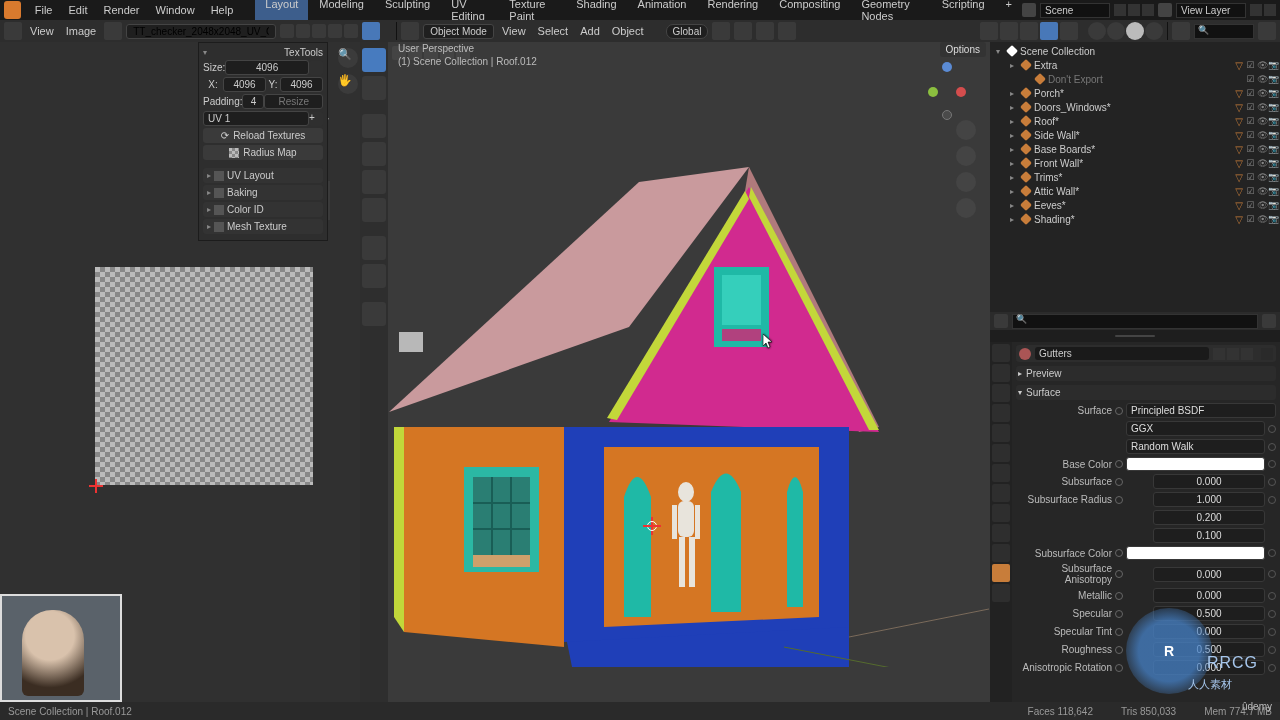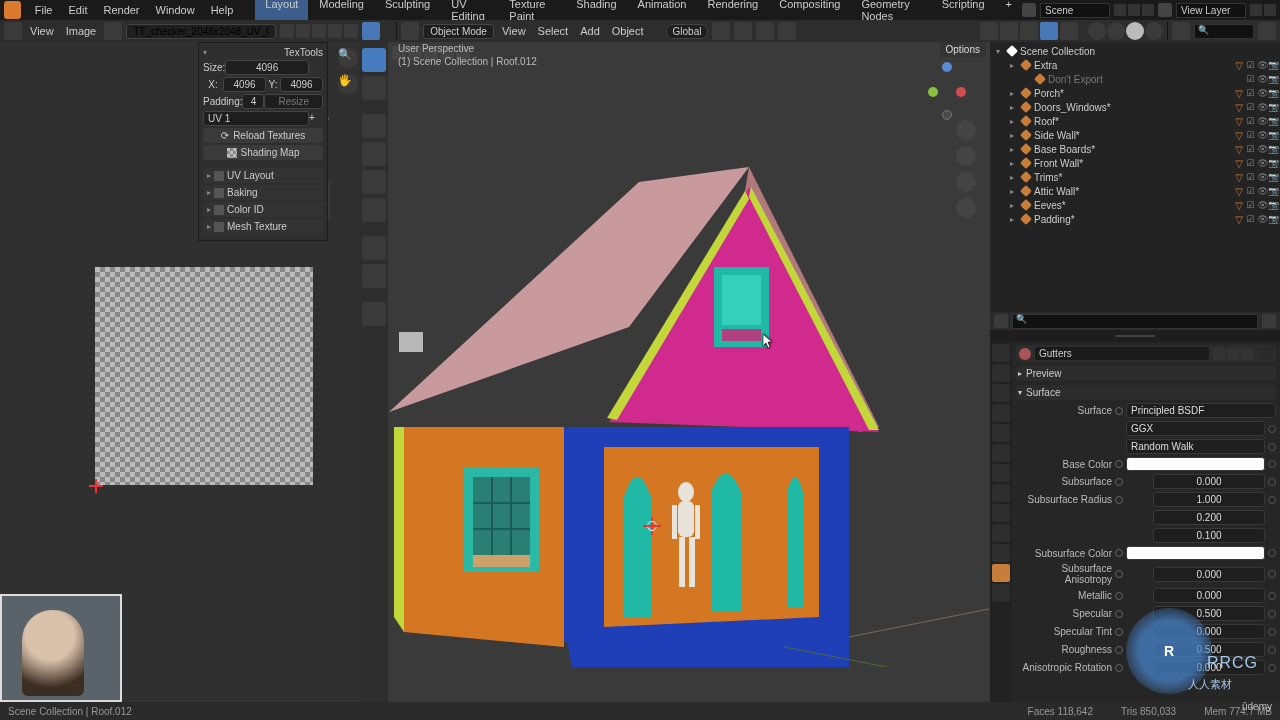--- a/index.html
+++ b/index.html
@@ -246,21 +246,21 @@
         <div class="row">
           <span class="fld" style="text-align:left;">UV 1</span>
           <span style="width:14px;height:14px;background:#2f2f2f;border-radius:2px;">+</span>
         </div>
         <div class="btn">
             <span style="font-size:10px;">⟳</span>
             <span>Reload Textures</span>
           </div>
         <div class="btn">
             <span style="width:10px;height:10px;background:repeating-conic-gradient(#888 0 25%,#bbb 0 50%) 0 0/6px 6px;"></span>
-            <span>Shading Map</span>
+            <span>Radius Map</span>
           </div>
         <div style="height:6px;"></div>
         <div class="section">
             <span class="tri">▸</span>
             <span style="width:10px;height:10px;background:#555;"></span>
             <span>UV Layout</span>
           </div>
         <div class="section">
             <span class="tri">▸</span>
             <span style="width:10px;height:10px;background:#555;"></span>
@@ -518,21 +518,21 @@
             <span style="color:#c87d3a;margin-left:4px;">▽</span>
             <span class="vis">
               <span class="v">☑</span>
               <span class="v">👁</span>
               <span class="v">📷</span>
             </span>
           </div>
         <div class="tree-row" style="padding-left:20px;">
             <span class="arrow">▸</span>
             <span class="cicon"></span>
-            <span class="label">Padding*</span>
+            <span class="label">Shading*</span>
             <span style="color:#c87d3a;margin-left:4px;">▽</span>
             <span class="vis">
               <span class="v">☑</span>
               <span class="v">👁</span>
               <span class="v">📷</span>
             </span>
           </div>
       </div>
     </div>
 

